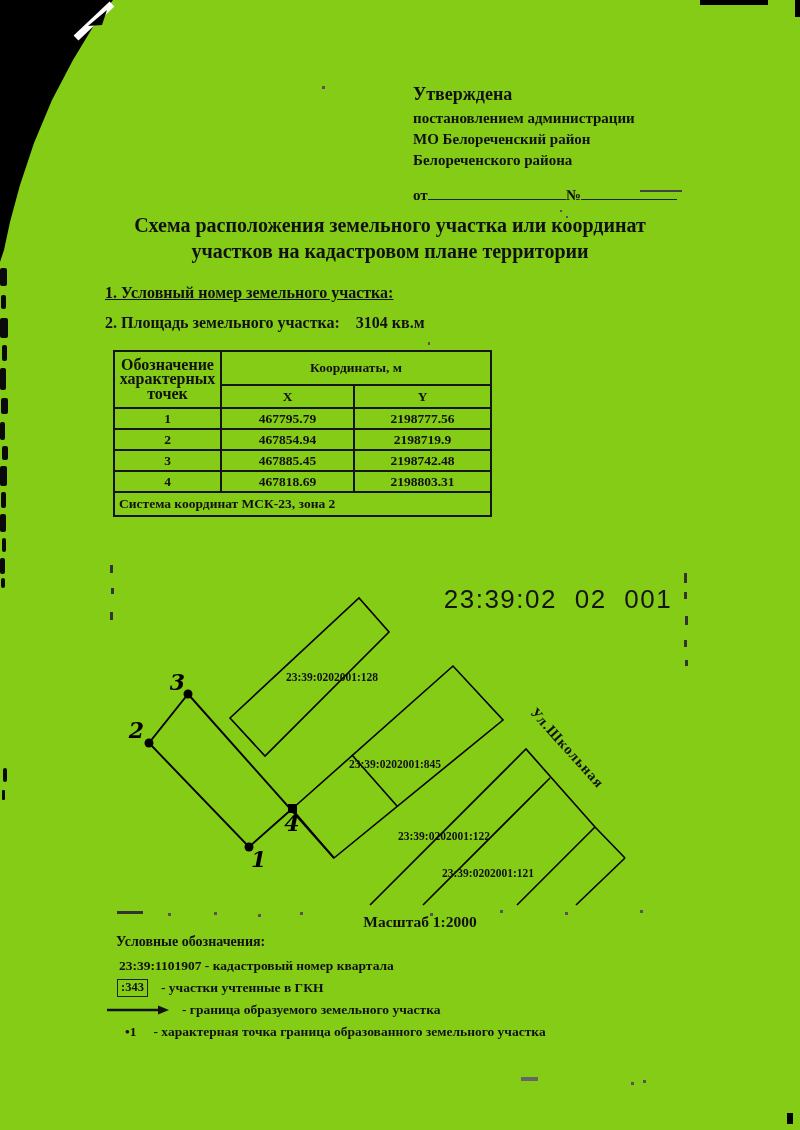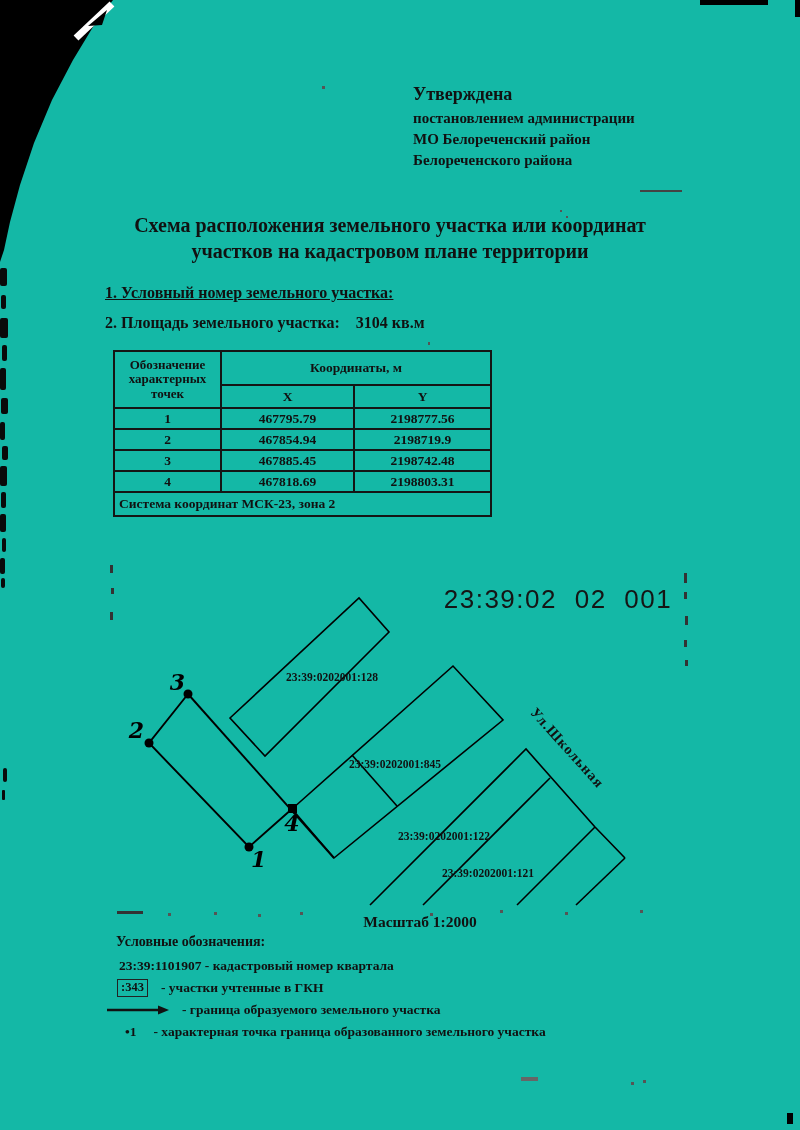--- a/index.html
+++ b/index.html
@@ -1,17 +1,17 @@
 <!DOCTYPE html>
 <html><head>
 <meta charset="utf-8">
 <style>
   html,body{margin:0;padding:0;background:#888;}
   #page{
-    position:relative;width:800px;height:1130px;background:#14b8a6;
+    position:relative;width:800px;height:1130px;background:#84cc16;
     font-family:"Liberation Serif",serif;color:#111;overflow:hidden;
   }
   .abs{position:absolute;}
   
   #approval{left:413px;top:84px;width:290px;}
   .appr-title{font-size:18px;font-weight:700;margin-bottom:3px;}
   .appr-line{font-size:15px;font-weight:600;line-height:21px;}
   .appr-from{margin-top:15px;font-size:15px;font-weight:600;}
   .uline{display:inline-block;border-bottom:1.6px solid #222;height:13px;}
   .ul1{width:138px;}
@@ -19,21 +19,21 @@
   
   #title{left:60px;top:212px;width:660px;text-align:center;font-size:20px;line-height:26px;font-weight:700;}
   
   .item{font-size:16px;font-weight:700;}
   #item1{left:105px;top:284px;text-decoration:underline;}
   #item2{left:105px;top:314px;}
   #item2 .val{margin-left:16px;}
   
   #coords{left:113px;top:350px;border-collapse:collapse;table-layout:fixed;}
   #coords td{border:2px solid #151515;text-align:center;vertical-align:middle;padding:0;font-weight:600;}
-  #coords .col1head{font-size:13px;line-height:14.5px;font-weight:700;}
+  #coords .col1head{font-size:16px;line-height:14.5px;font-weight:700;}
   #coords .chead{font-size:13.5px;font-weight:700;height:32px;}
   #coords .xy{font-size:13.5px;font-weight:700;height:21px;}
   #coords .d{font-size:13.5px;height:19px;}
   #coords .foot{font-size:13.5px;text-align:left;padding:2px 13px 2px 4px;height:18px;}
   
   #map{left:100px;top:540px;width:610px;height:400px;}
   .pline{fill:none;stroke:#000;stroke-width:1.6px;}
   .bline{fill:none;stroke:#000;stroke-width:1.9px;}
   .plabel{font-family:"Liberation Serif",serif;font-size:11.5px;font-weight:600;fill:#111;}
   .hand{font-family:"DejaVu Serif",serif;font-size:22px;font-style:italic;font-weight:700;fill:#000;}
@@ -115,20 +115,23 @@
       <rect x="565" y="912" width="3" height="3"></rect>
         <rect x="640" y="910" width="3" height="3"></rect>
     </g>
   </svg>
 
   <div class="abs" id="approval">
     <div class="appr-title">Утверждена</div>
     <div class="appr-line">постановлением администрации</div>
     <div class="appr-line">МО Белореченский район</div>
     <div class="appr-line">Белореченского района</div>
+    <div class="appr-from">
+      <span>от</span><span class="uline ul1"></span><span>№</span><span class="uline ul2"></span>
+    </div>
   </div>
 
   <div class="abs" id="title">
     <div>Схема расположения земельного участка или координат</div>
     <div>участков на кадастровом плане территории</div>
   </div>
 
   <div class="abs item" id="item1">1. Условный номер земельного участка:</div>
   <div class="abs item" id="item2">
     <span>2. Площадь земельного участка:</span><span class="val">3104 кв.м</span>

